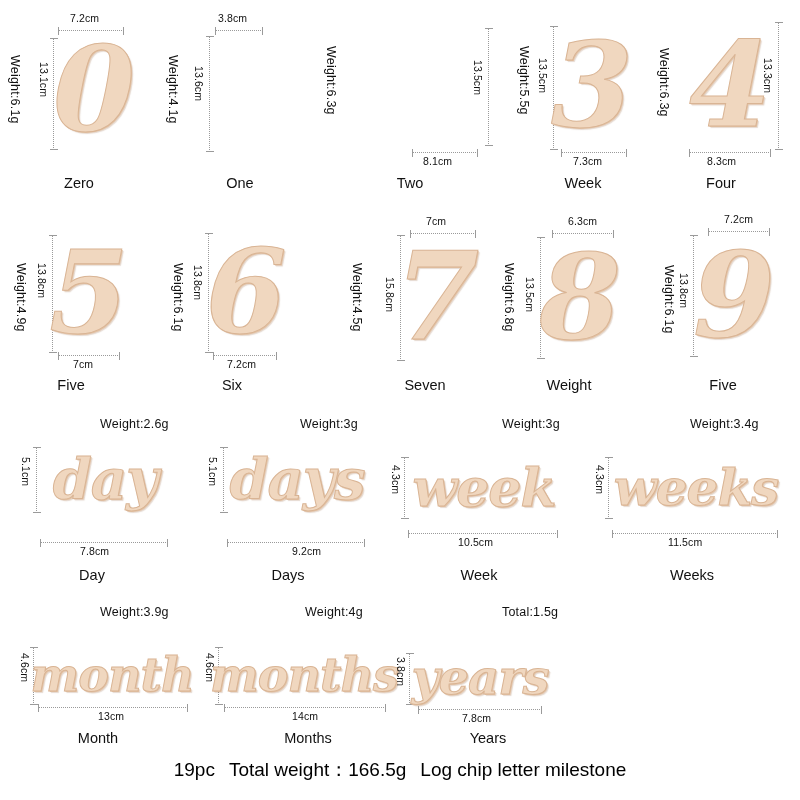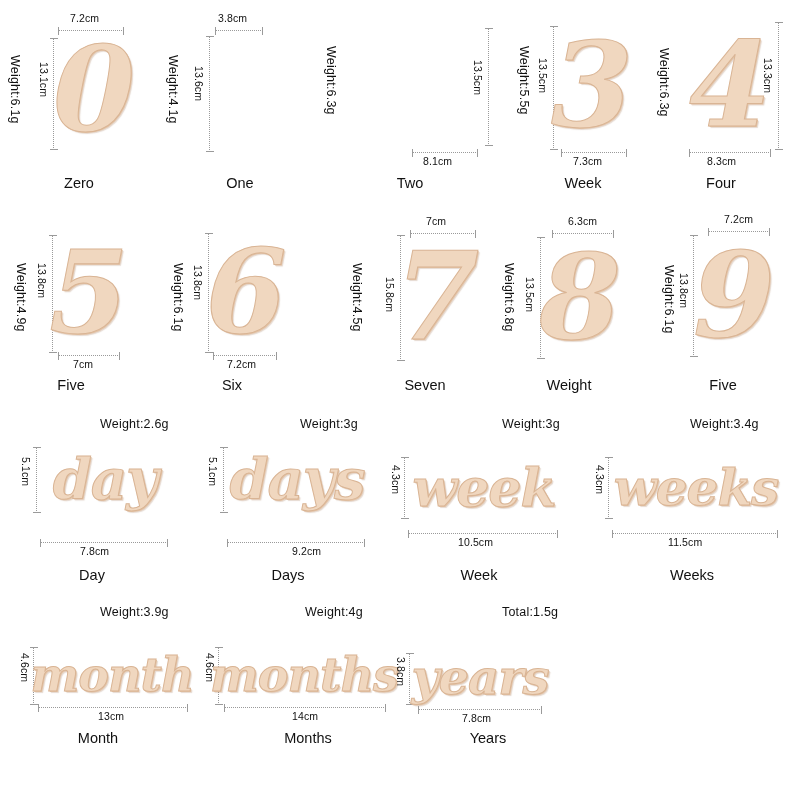--- a/index.html
+++ b/index.html
@@ -315,14 +315,17 @@
     <div class="wline-v" style="left:9px;top:58px;height:52px"></div>
     <div class="dim vert" style="left:-5px;top:62px">3.8cm</div>
     <div class="glyph-wrap" style="left:14px;top:52px;width:132px;height:62px">
       <span class="glyph word" style="font-size:48px">years</span>
     </div>
     <div class="wline-h" style="left:18px;top:114px;width:124px"></div>
     <div class="dim" style="left:62px;top:117px">7.8cm</div>
     <div class="name" style="left:18px;top:135px;width:140px">Years</div>
   </div>
 
+  <div id="summary">
+    <span>19pc</span><span class="sum-gap"></span><span>Total weight：</span><span>166.5g</span><span class="sum-gap"></span><span>Log chip letter milestone</span>
+  </div>
 
 </div>
 
 </body></html>

